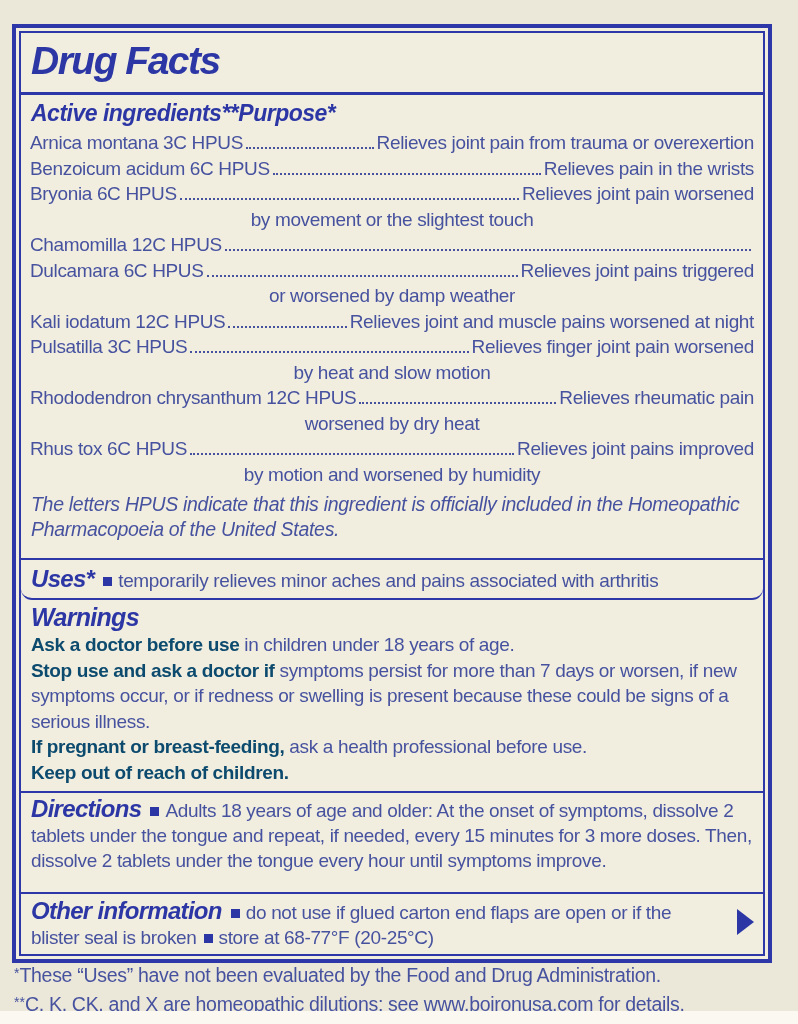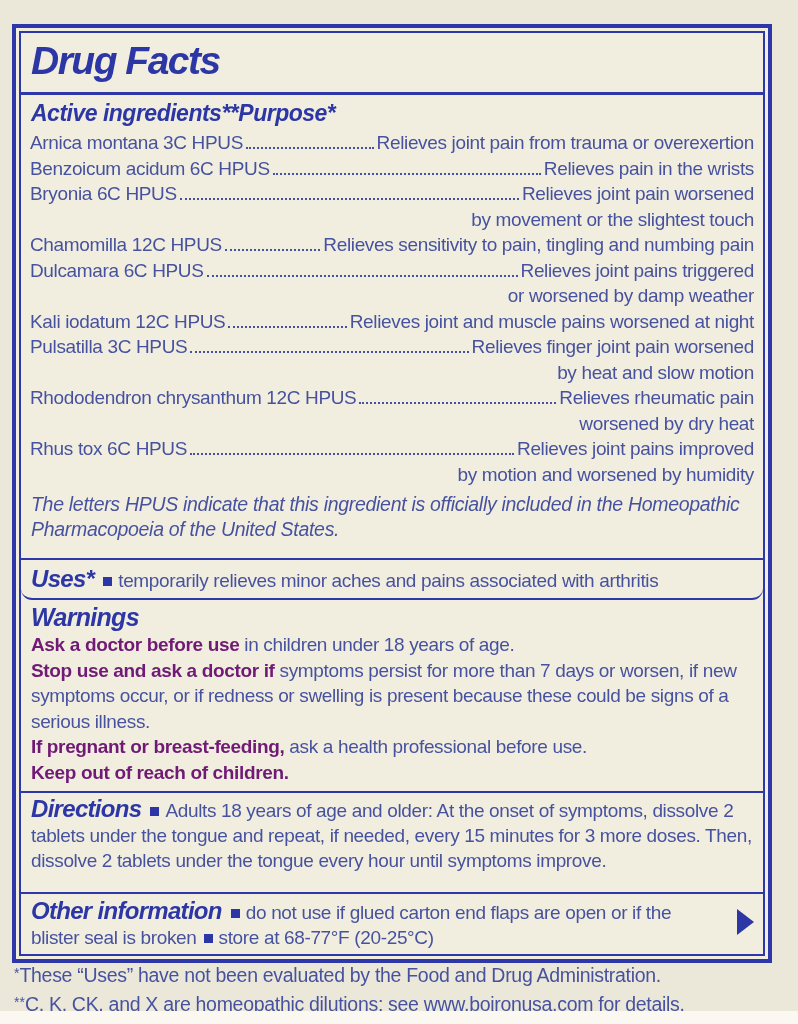--- a/index.html
+++ b/index.html
@@ -49,21 +49,21 @@
   .ai-header{
     display:flex;align-items:baseline;
     font-size:23px;font-weight:bold;font-style:italic;color:var(--heading);
     letter-spacing:-0.5px;
     padding:3px 1px 3px 1px;
   }
   .ing-row{display:flex;align-items:baseline;font-size:19px;line-height:25.5px;letter-spacing:-0.35px;white-space:nowrap;}
   .ing-name{flex:0 0 auto;}
   .leader{flex:1 1 auto;border-bottom:2px dotted var(--text);margin:0 3px 4px 3px;min-width:14px;}
   .ing-p1{flex:0 0 auto;}
-  .ing-p2{text-align:right;font-size:19px;line-height:25.5px;letter-spacing:-0.35px;}
+  .ing-p2{text-align:center;font-size:19px;line-height:25.5px;letter-spacing:-0.35px;}
   .ing-p2:empty{display:none;}
   .hpus-note{
     font-style:italic;font-size:19.5px;line-height:25px;
     letter-spacing:-0.3px;
     padding:5px 1px 0 1px;
   }
   .sec-uses{height:40px;padding:5px 9px 0 10px;border-radius:11px;}
   .inline-heading{
     font-size:24px;font-weight:bold;font-style:italic;color:var(--heading);
     letter-spacing:-0.7px;padding-right:2px;
@@ -72,21 +72,21 @@
   .sq{
     display:inline-block;width:9px;height:9px;background:var(--heading);
     margin:0 6px 1px 7px;
   }
   .sec-warnings{height:193px;padding:2px 9px 0 10px;}
   .warnings-heading{
     font-size:25px;font-weight:bold;font-style:italic;color:var(--heading);
     letter-spacing:-0.7px;line-height:30px;
   }
   .warn-p{font-size:19px;line-height:25.5px;letter-spacing:-0.35px;}
-  .warn-p b{color:#701a75;margin-top:22px;}
+  .warn-p b{color:#0c4a6e;margin-top:22px;}
   .sec-directions{height:101px;padding:3px 9px 0 10px;}
   .flow-p{font-size:19px;line-height:25px;letter-spacing:-0.35px;}
   .sec-other{position:relative;padding:4px 56px 0 10px;}
   .arrow{
     position:absolute;right:9px;top:15px;width:0;height:0;
     border-left:17px solid var(--heading);
     border-top:13px solid transparent;
     border-bottom:13px solid transparent;
   }
   .footnotes{
@@ -127,21 +127,20 @@
       <div class="ing-row">
           <span class="ing-name">Bryonia 6C HPUS</span>
           <span class="leader"></span>
           <span class="ing-p1">Relieves joint pain worsened</span>
         </div>
       <div class="ing-p2">by movement or the slightest touch</div>
 
       <div class="ing-row">
           <span class="ing-name">Chamomilla 12C HPUS</span>
           <span class="leader"></span>
-          <span class="ing-p1">Relieves sensitivity to pain, tingling and numbing pain</span>
         </div>
 
       <div class="ing-row">
           <span class="ing-name">Dulcamara 6C HPUS</span>
           <span class="leader"></span>
           <span class="ing-p1">Relieves joint pains triggered</span>
         </div>
       <div class="ing-p2">or worsened by damp weather</div>
 
       <div class="ing-row">

